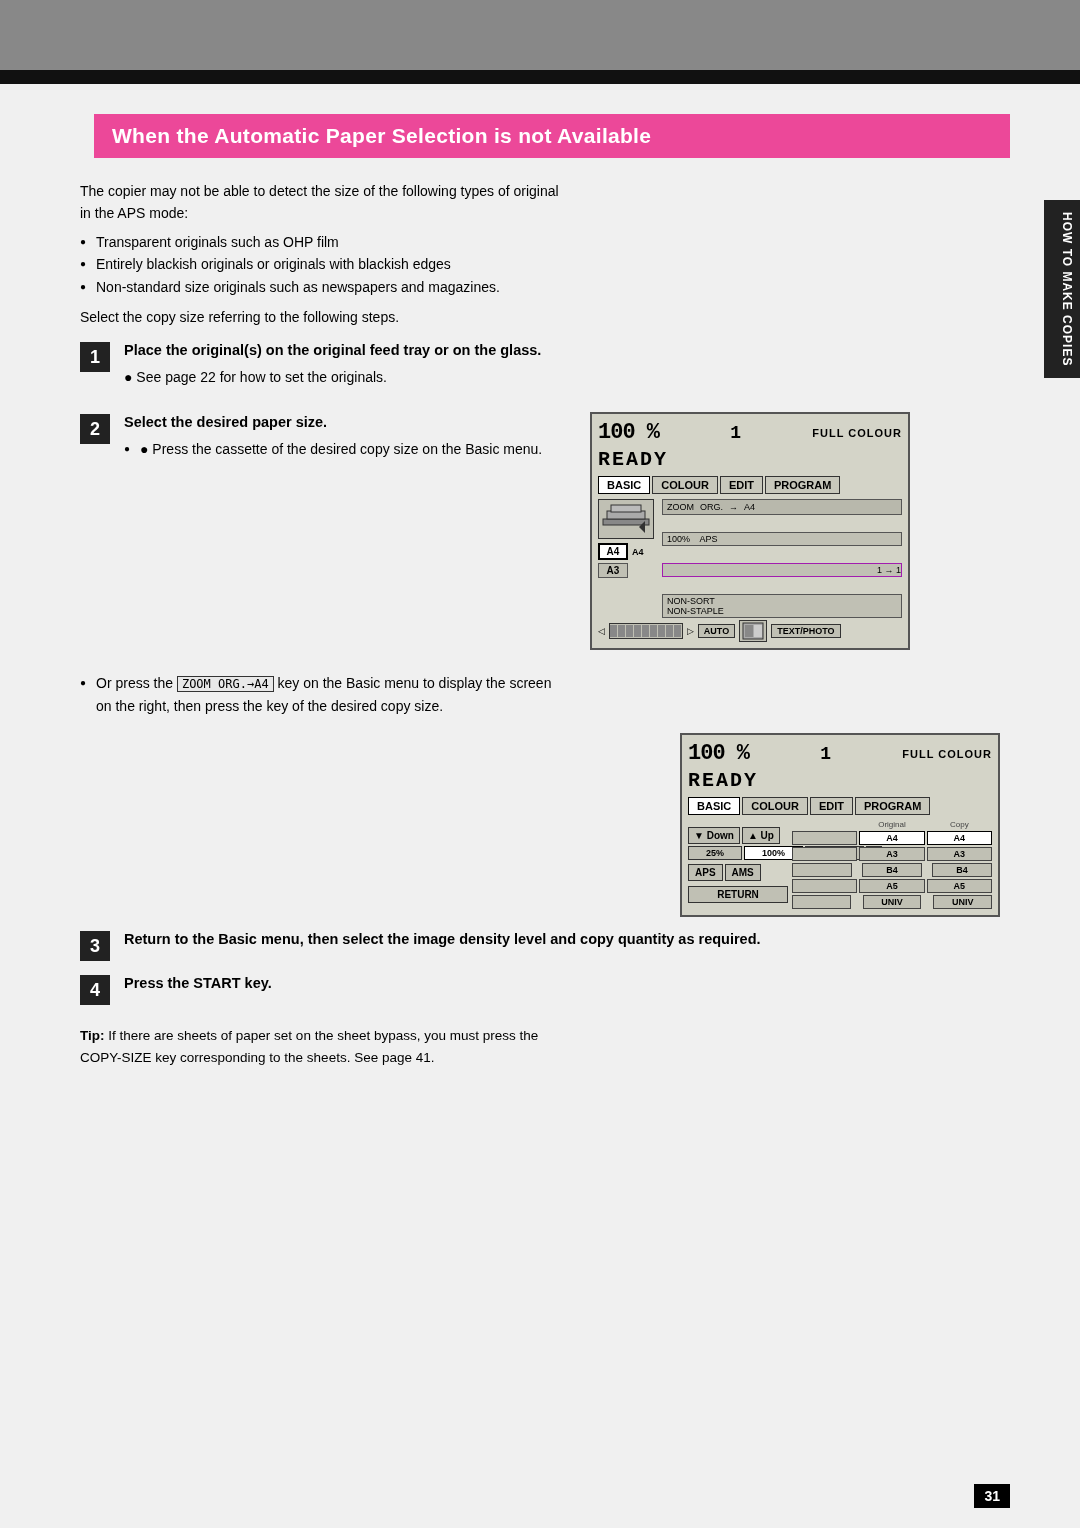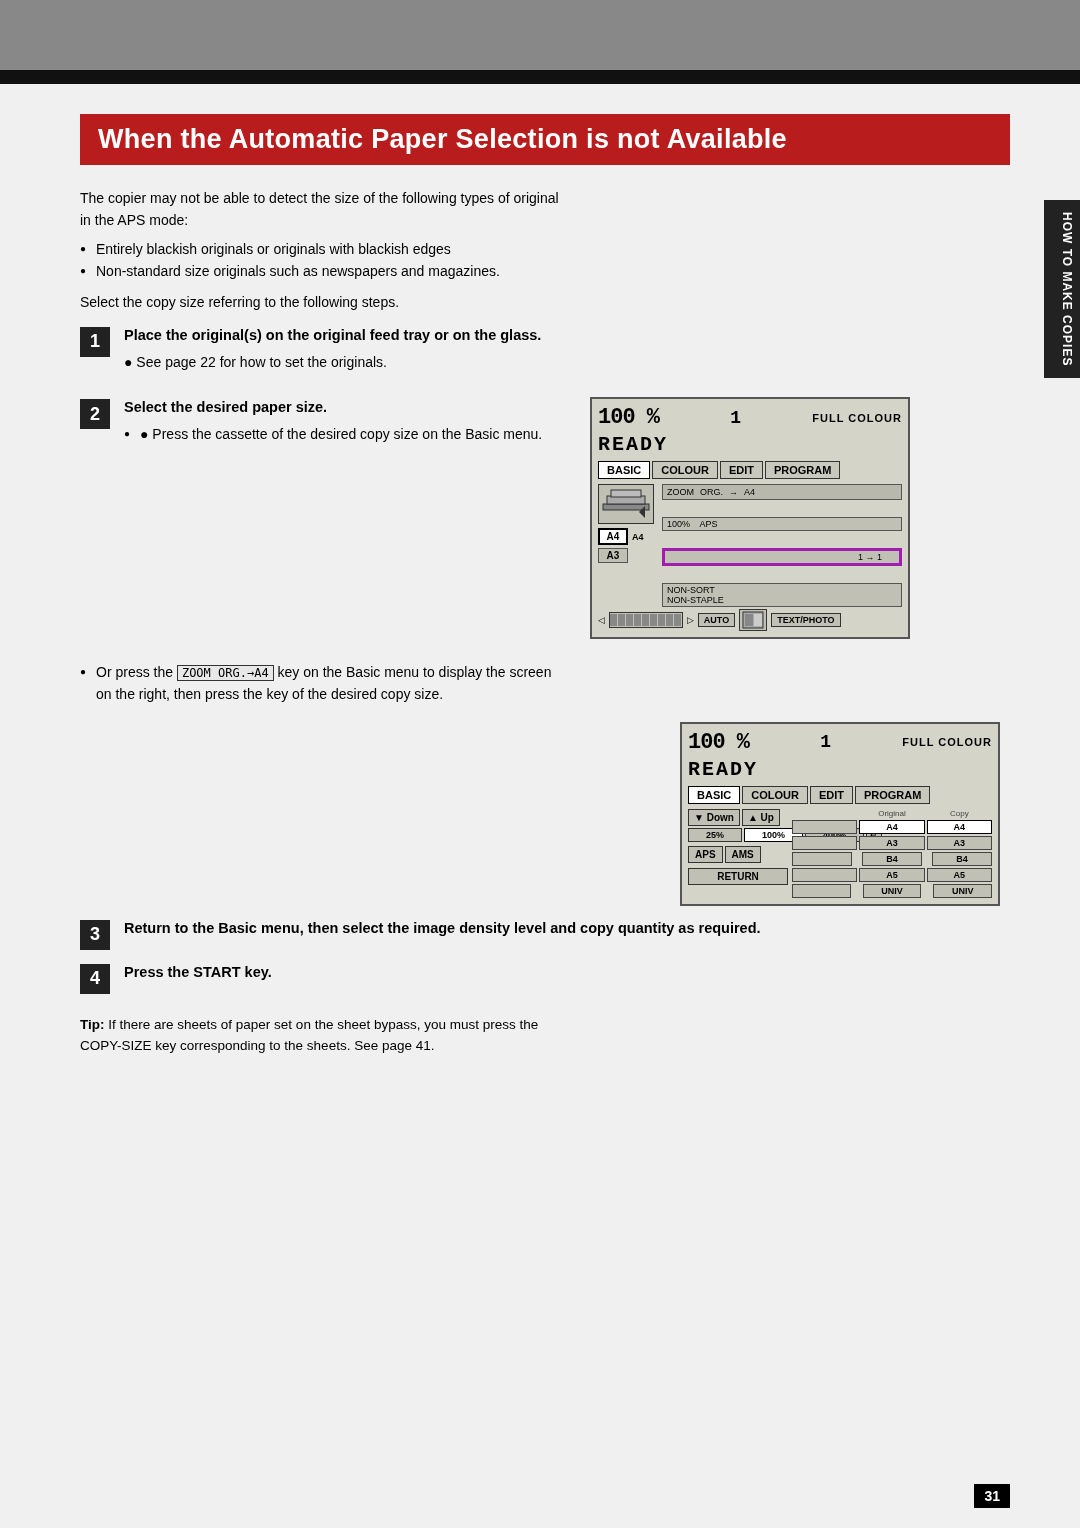--- a/index.html
+++ b/index.html
@@ -33,27 +33,28 @@
       width: 100%;
     }
 
     .main-content {
       padding: 30px 70px 40px 80px;
       position: relative;
     }
 
     
     .section-title {
-      background: #b91c1c;
+      background: #ec4899;
       color: #fff;
-      font-size: 27px;
+      font-size: 21px;
       font-weight: bold;
       padding: 10px 18px;
       margin-bottom: 22px;
       letter-spacing: 0.3px;
+      margin-left: 14px;
     }
 
     
     .intro-text {
       font-size: 14px;
       line-height: 1.6;
       margin-bottom: 6px;
       max-width: 490px;
     }
 
@@ -261,23 +262,23 @@
       background: #b8b8ac;
       border: 1px solid #555;
       padding: 2px 4px;
       font-size: 9px;
       display: flex;
       gap: 6px;
     }
 
     .lcd-copy-row {
       font-size: 9px;
-      border: 3px solid #a21caf;
-      background: #c0c0b4;
-      padding: 1px 17px;
+      border: 1px solid #a21caf;
+      background: #c0c0b4;
+      padding: 1px 0;
       text-align: right;
     }
 
     .lcd-sort-row {
       font-size: 9px;
       border: 1px solid #555;
       background: #c0c0b4;
       padding: 1px 4px;
     }
 
@@ -332,20 +333,21 @@
     .lcd2-main-area {
       display: flex;
       gap: 4px;
     }
 
     .lcd2-left {
       width: 100px;
       display: flex;
       flex-direction: column;
       gap: 2px;
+      justify-content: center;
     }
 
     .lcd2-btn {
       border: 1.5px solid #333;
       background: #c0c0b4;
       font-size: 10px;
       font-weight: bold;
       padding: 2px 5px;
       text-align: center;
     }
@@ -504,20 +506,21 @@
 MAKE
 COPIES</div>
 
   <div class="main-content">
 
     <div class="section-title">When the Automatic Paper Selection is not Available</div>
 
     <p class="intro-text">The copier may not be able to detect the size of the following types of original in the APS mode:</p>
 
     <ul class="bullet-list">
+      <li>Transparent originals such as OHP film</li>
       <li>Entirely blackish originals or originals with blackish edges</li>
       <li>Non-standard size originals such as newspapers and magazines.</li>
     </ul>
 
     <p class="select-text spacer">Select the copy size referring to the following steps.</p>
 
     <div class="step-row spacer">
       <div class="step-number">1</div>
       <div class="step-content">
         <div class="step-title">Place the original(s) on the original feed tray or on the glass.</div>

